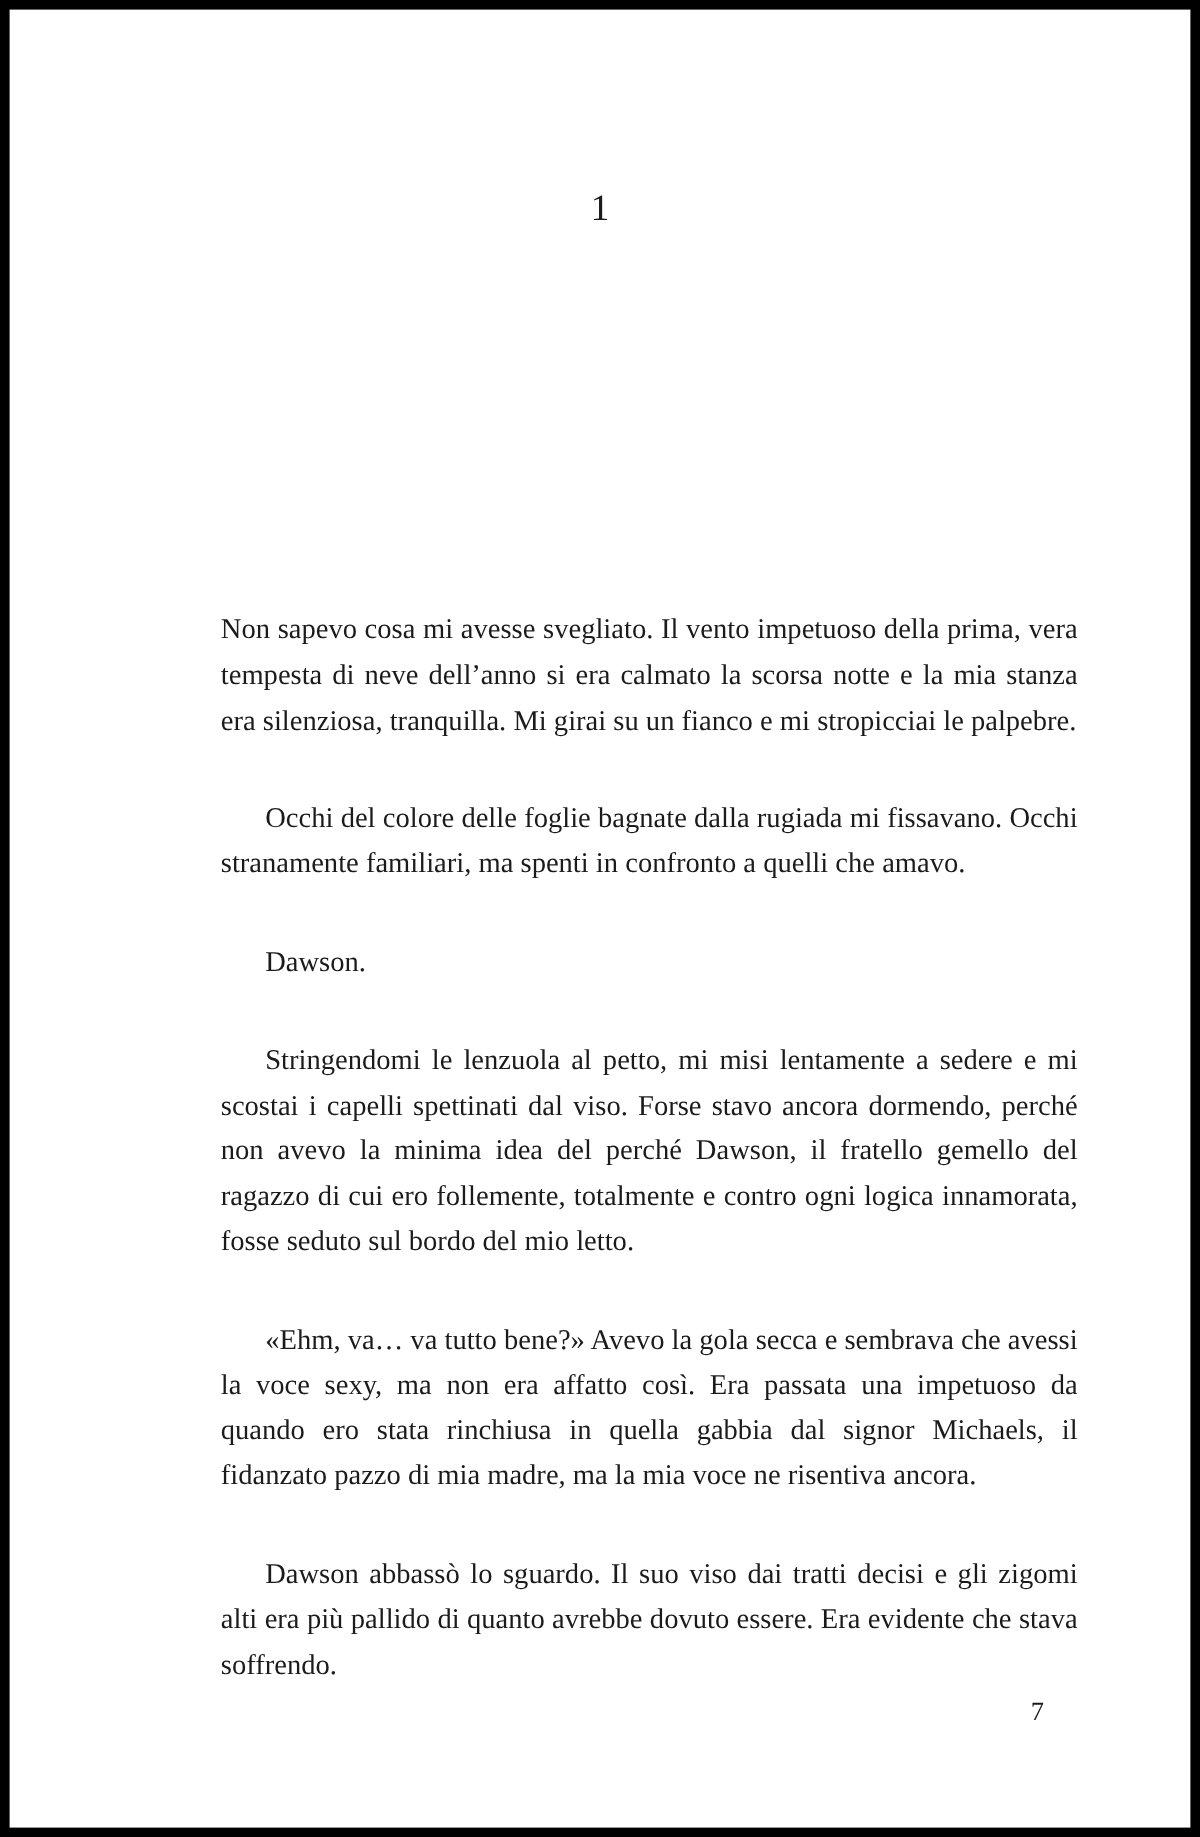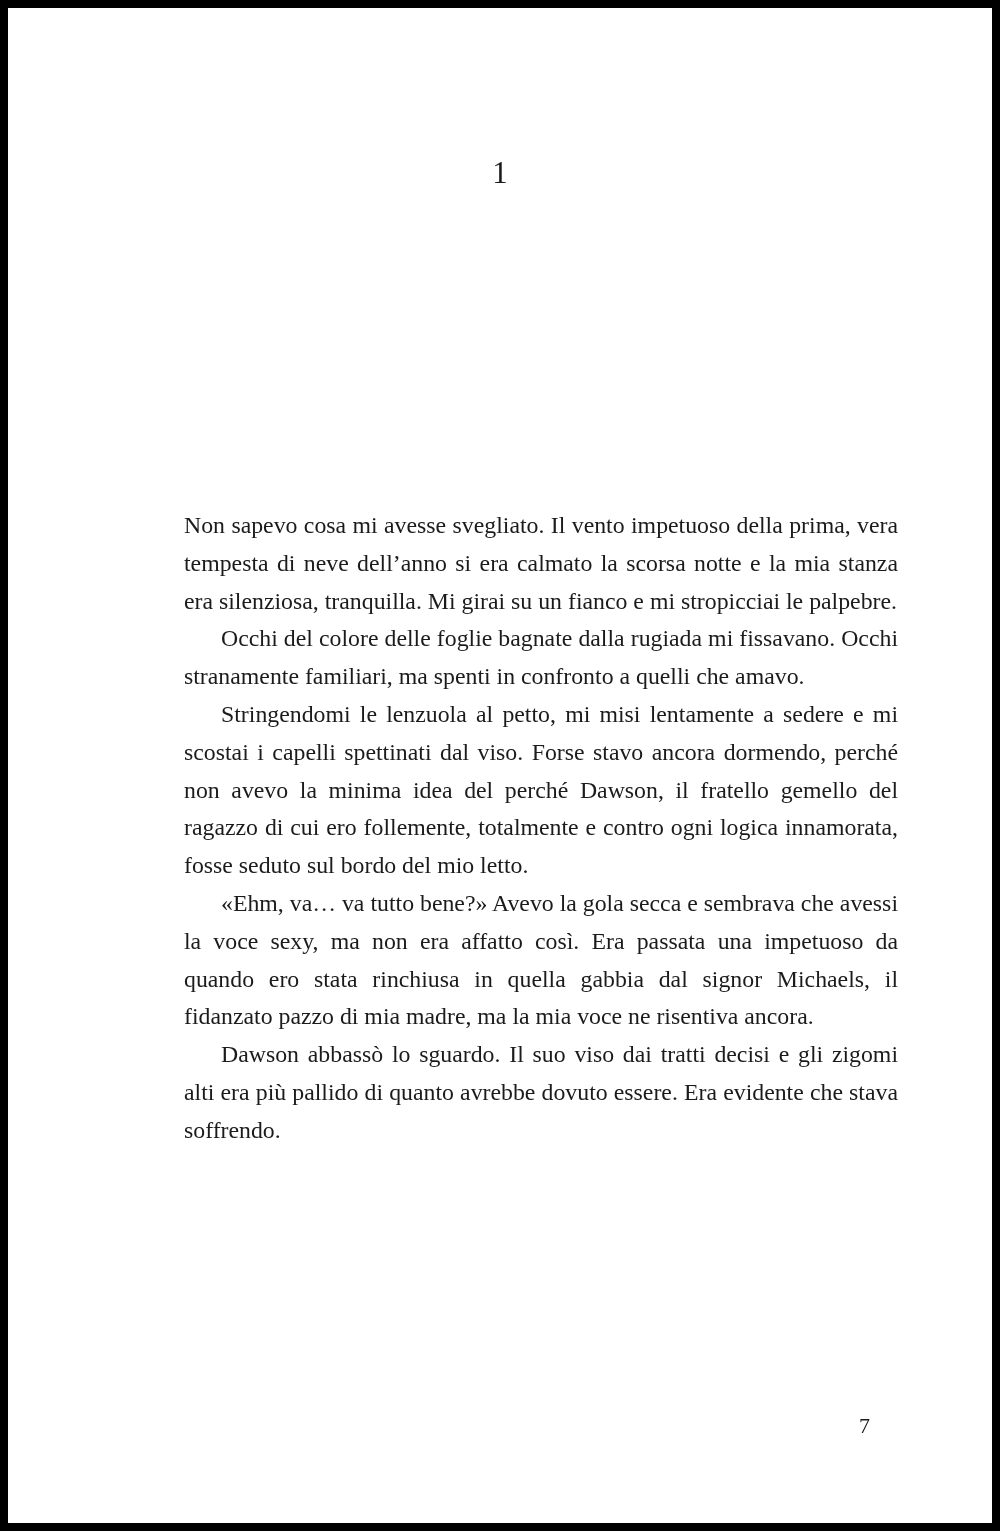--- a/index.html
+++ b/index.html
@@ -39,40 +39,42 @@
     text-justify: inter-word;
     hyphens: auto;
     -webkit-hyphens: auto;
   }
   .body-text p {
     margin: 0;
     padding: 0;
   }
   .body-text p.indent {
     text-indent: 37px;
+    margin-top: 44px;
   }
   .page-number {
     position: absolute;
     top: 1405px;
     right: 122px;
     font-size: 22px;
     line-height: 1.2;
     color: #1b1b1b;
   }
 </style>
 </head>
 <body>
 
 <div class="page">
 
   <div class="chapter-number">1</div>
 
   <div class="body-text">
     <p>Non sapevo cosa mi avesse svegliato. Il vento impetuoso della prima, vera tempesta di neve dell’anno si era calmato la scorsa notte e la mia stanza era silenziosa, tranquilla. Mi girai su un fianco e mi stropicciai le palpebre.</p>
     <p class="indent">Occhi del colore delle foglie bagnate dalla rugiada mi fissavano. Occhi stranamente familiari, ma spenti in confronto a quelli che amavo.</p>
+    <p class="indent">Dawson.</p>
     <p class="indent">Stringendomi le lenzuola al petto, mi misi lentamente a sedere e mi scostai i capelli spettinati dal viso. Forse stavo ancora dormendo, perché non avevo la minima idea del perché Dawson, il fratello gemello del ragazzo di cui ero follemente, totalmente e contro ogni logica innamorata, fosse seduto sul bordo del mio letto.</p>
     <p class="indent">«Ehm, va… va tutto bene?» Avevo la gola secca e sembrava che avessi la voce sexy, ma non era affatto così. Era passata una impetuoso da quando ero stata rinchiusa in quella gabbia dal signor Michaels, il fidanzato pazzo di mia madre, ma la mia voce ne risentiva ancora.</p>
     <p class="indent">Dawson abbassò lo sguardo. Il suo viso dai tratti decisi e gli zigomi alti era più pallido di quanto avrebbe dovuto essere. Era evidente che stava soffrendo.</p>
   </div>
 
   <div class="page-number">7</div>
 
 </div>
 
 </body></html>

